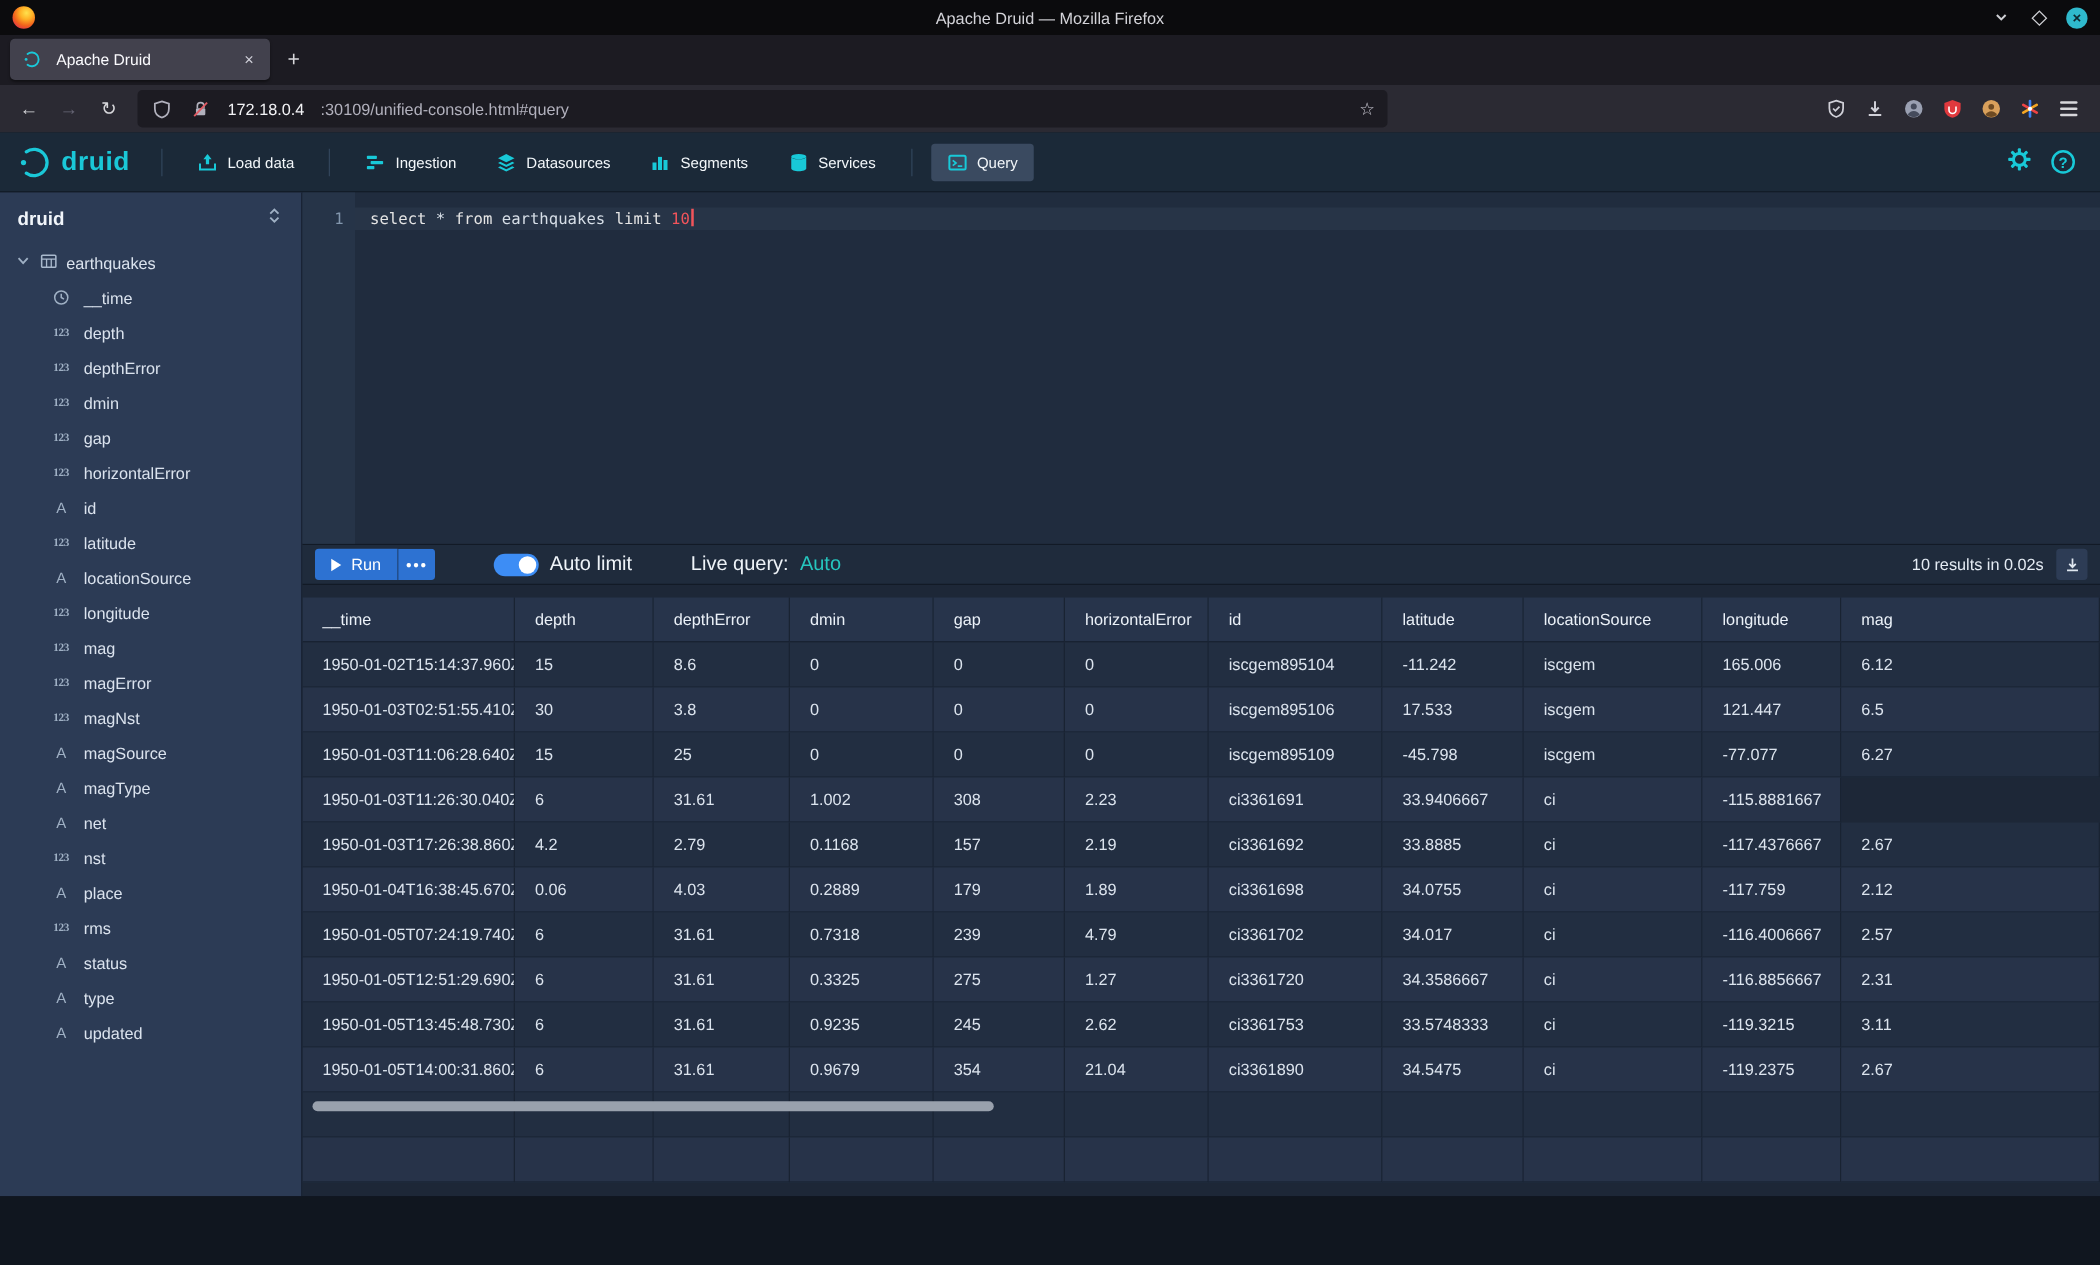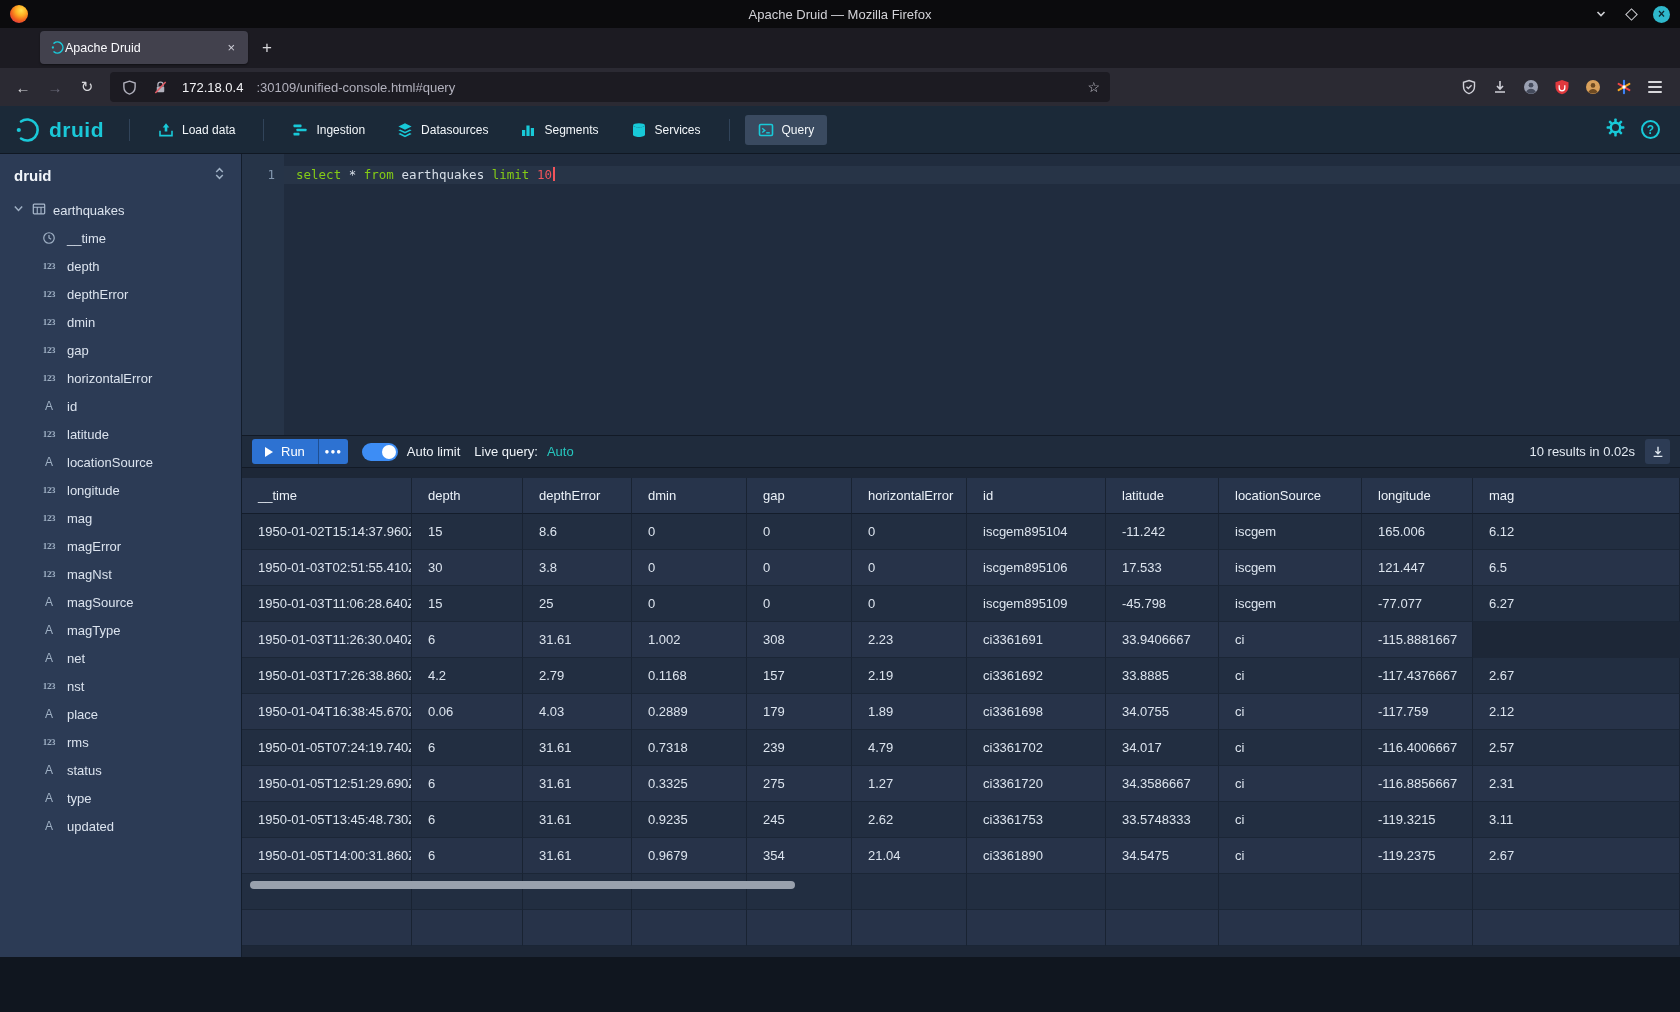--- a/index.html
+++ b/index.html
@@ -16,22 +16,22 @@
                     color:#d3d3d8; font-size:13px; }
   .tb-controls { margin-left:auto; display:flex; align-items:center; gap:14px; z-index:2; }
   .tb-ctrl { display:inline-flex; align-items:center; justify-content:center; width:16px; height:16px; }
   .diamond { width:9px; height:9px; border:1.5px solid #cfd0d4; transform:rotate(45deg); }
   .tb-close { width:17px; height:17px; border-radius:50%; background:#2fb9cc; color:#0f2830;
               display:inline-flex; align-items:center; justify-content:center; font-size:12px; font-weight:bold; }
 
   
   .tabbar { height:40px; flex:0 0 40px; background:#1c1b22; display:flex; align-items:flex-end; padding:0 8px; }
   .tab { height:33px; margin-bottom:4px; width:208px; background:#42414d; border-radius:4px;
-         display:flex; align-items:center; gap:0; padding:0 9px; color:#fbfbfe; font-size:12.5px;
-         box-shadow:0 1px 2px rgba(0,0,0,.4);margin-left:32px; }
+         display:flex; align-items:center; gap:12px; padding:0 9px; color:#fbfbfe; font-size:12.5px;
+         box-shadow:0 1px 2px rgba(0,0,0,.4); }
   .favicon { display:inline-flex; width:16px; height:16px; align-items:center; justify-content:center; }
   .tab-title { flex:1; overflow:hidden; white-space:nowrap; }
   .tab-close { color:#cfcfd8; font-size:13px; padding:1px 4px; border-radius:3px; }
   .newtab { color:#d7d7db; font-size:17px; padding:2px 10px 4px; margin:0 0 6px 4px; border-radius:4px; }
 
   
   .navbar { height:38px; flex:0 0 38px; background:#2b2a33; display:flex; align-items:center; padding:0 8px; gap:2px; }
   .nav-btn { width:30px; height:28px; display:inline-flex; align-items:center; justify-content:center;
              color:#d7d7db; font-size:15px; border-radius:4px; }
   .nav-btn.dim { color:#696878; }
@@ -80,37 +80,37 @@
   .main { flex:1; min-width:0; display:flex; flex-direction:column; }
 
   
   .editor { height:281px; flex:0 0 281px; background:#202c3e; display:flex;
             font-family:"DejaVu Sans Mono", monospace; font-size:12.5px; position:relative; }
   .gutter { width:42px; flex:0 0 42px; background:#263448; color:#8296ad; text-align:right;
             padding:12px 9px 0 0; line-height:18px; }
   .code-area { flex:1; position:relative; padding:12px 0 0 12px; line-height:18px; }
   .current-line { position:absolute; left:0; right:0; top:12px; height:18px; background:rgba(148,170,198,.07); }
   .code-line { position:relative; white-space:pre; }
-  .tok-keyword { color:#84cc16; }
+  .tok-keyword { color:#e5e5e5; }
   .tok-plain { color:#d7dfe8; }
   .tok-number { color:#f2545b; }
   .cursor { display:inline-block; width:2px; height:14px; background:#f2545b; vertical-align:-2px; margin-left:1px; }
 
   
   .runbar { height:33px; flex:0 0 33px; background:#1f2b3c; border-top:1px solid #121a26;
             border-bottom:1px solid #121a26; display:flex; align-items:center; padding:0 10px; gap:14px; }
   .run-group { display:flex; }
   .run-btn, .more-btn { border:none; background:#2d72d2; color:#fff; height:25px; font-size:13px;
             font-family:"Liberation Sans",sans-serif; display:inline-flex; align-items:center; cursor:pointer; }
   .run-btn { gap:8px; padding:0 13px; border-radius:3px 0 0 3px; }
   .more-btn { width:30px; justify-content:center; border-left:1px solid rgba(0,0,0,.3);
               border-radius:0 3px 3px 0; font-size:8px; letter-spacing:1px; }
   .play-icon { width:0; height:0; border-left:8px solid #fff; border-top:5px solid transparent;
                border-bottom:5px solid transparent; }
-  .auto-limit, .live-query { display:flex; align-items:center; gap:9px; color:#eef3f8; font-size:13px; }
+  .auto-limit, .live-query { display:flex; align-items:center; gap:9px; color:#eef3f8; font-size:16px;margin-left:33px; }
   .switch { width:36px; height:18px; border-radius:9px; background:#3d8df5; position:relative; display:inline-block; }
   .switch::after { content:""; position:absolute; right:2px; top:2px; width:14px; height:14px;
                    border-radius:50%; background:#fff; }
   .lq-value { color:#26c6be; }
   .rb-right { margin-left:auto; display:flex; align-items:center; gap:10px; color:#e4ebf3; font-size:13px; }
   .dl-btn { width:25px; height:25px; background:#2d3c55; border-radius:3px;
             display:inline-flex; align-items:center; justify-content:center; }
 
   
   .results { flex:1; position:relative; background:#1d2737; padding-top:10px; overflow:hidden; }

